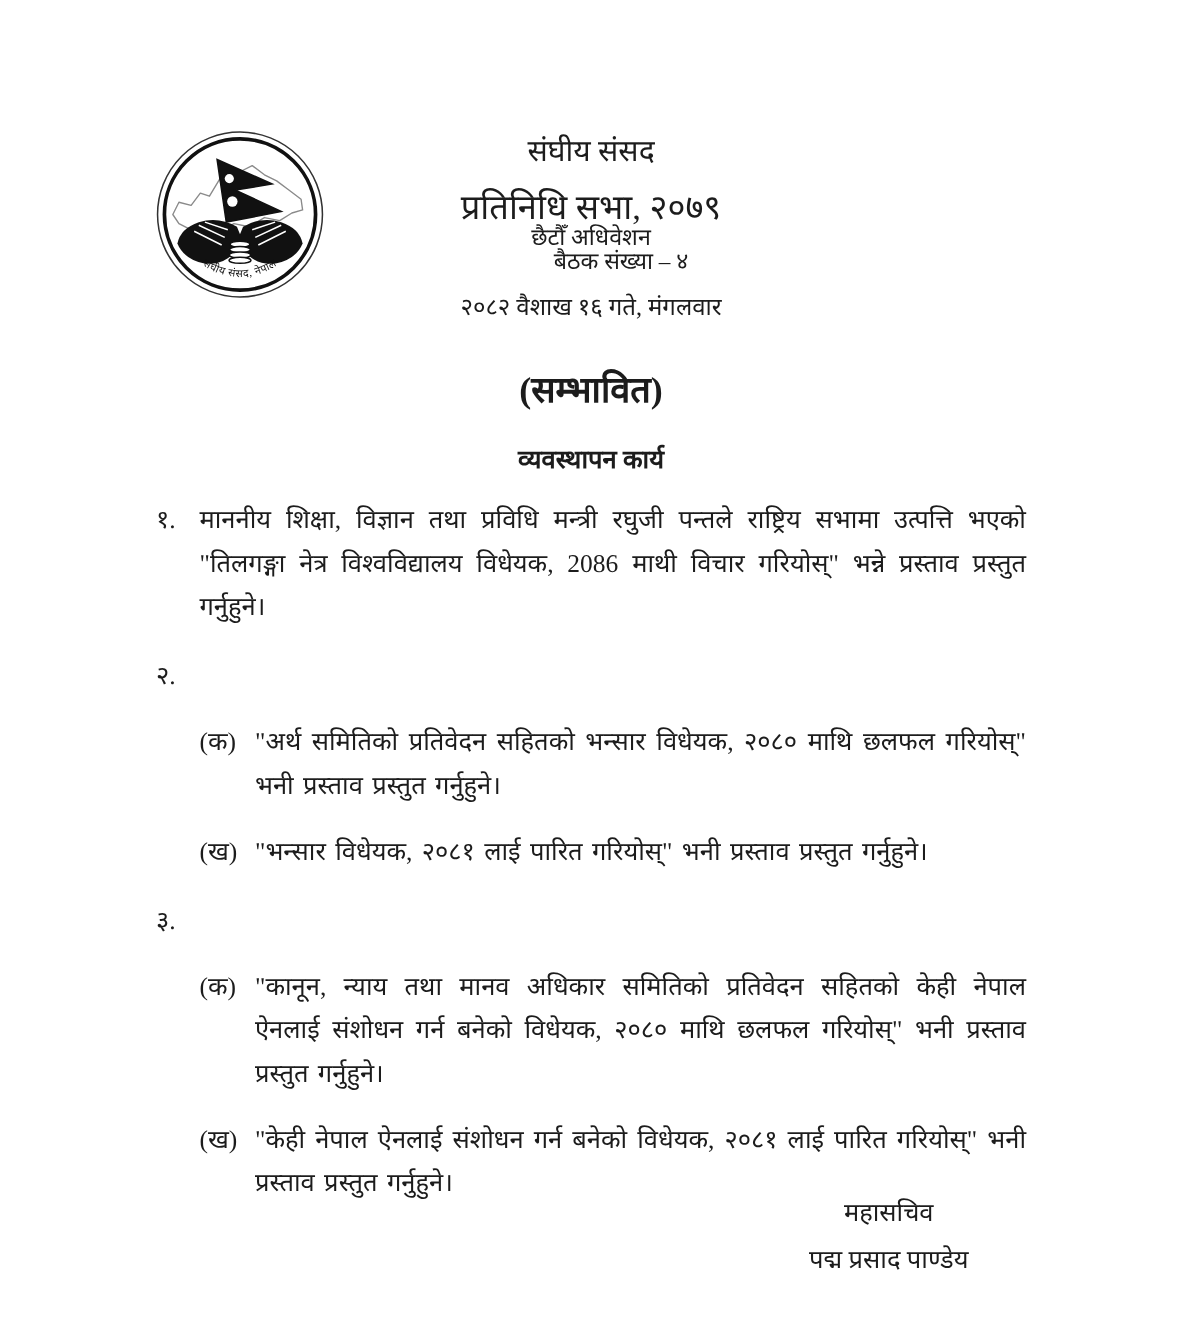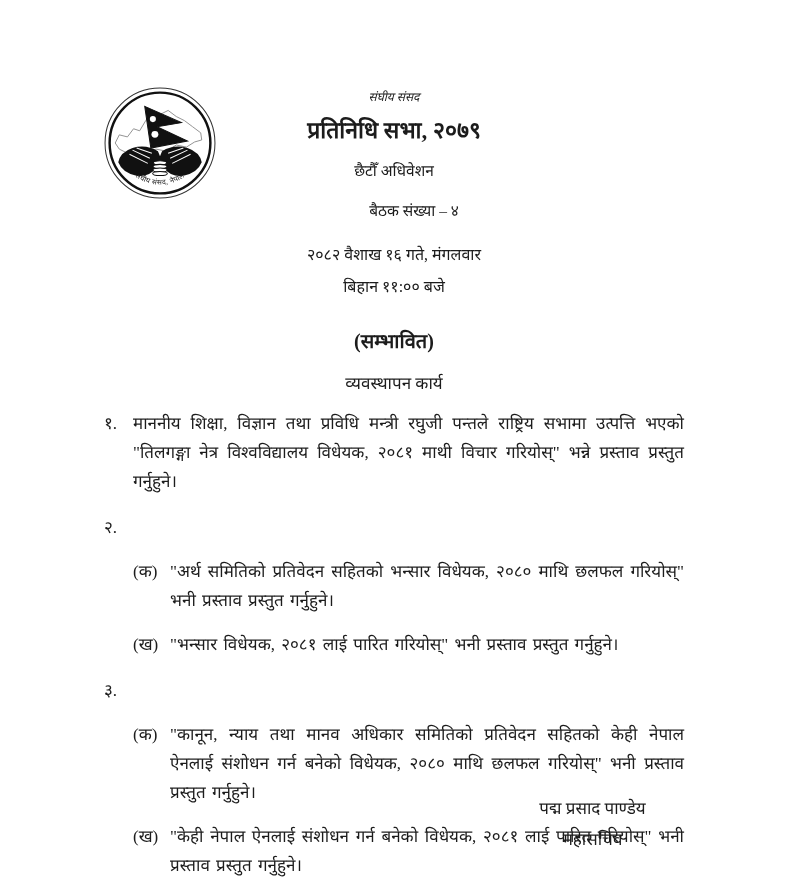--- a/index.html
+++ b/index.html
@@ -18,29 +18,29 @@
   .emblem {
     position: absolute;
     left: 103px;
     top: 86px;
     width: 114px;
     height: 114px;
   }
 
   
   .header { text-align: center; padding-top: 91px; }
-  .org      { font-size: 12px;   line-height: 1.05; font-style: italic; }
-  .house    { font-size: 23px;   line-height: 1.05; font-weight: bold; margin-top: 15px; }
-  .session  { font-size: 15.5px; line-height: 1.05; margin-top: 20px; }
-  .meeting  { font-size: 15.5px; line-height: 1.05; margin-top: 24px; padding-left: 40px; }
+  .org      { font-size: 20px;   line-height: 1.05; }
+  .house    { font-size: 23px;   line-height: 1.05; font-weight: normal; margin-top: 15px; }
+  .session  { font-size: 15.5px; line-height: 1.05; margin-top: 0; }
+  .meeting  { font-size: 15.5px; line-height: 1.05; margin-top: 0; padding-left: 40px; }
   .doctitle { font-size: 21px;   line-height: 1.05; font-weight: bold; margin-top: 11px; }
-  .datetxt  { font-size: 16px;   line-height: 1.05; margin-top: 28px; font-family: Liberation Serif, serif; }
+  .datetxt  { font-size: 16px;   line-height: 1.05; margin-top: 14px; font-family: Liberation Serif, serif; }
   .timetxt  { font-size: 16px;   line-height: 1.05; margin-top: 15px; }
-  .tentative{ font-size: 20px;   line-height: 1.05; font-weight: bold; margin-top: 35px; }
-  .section  { font-size: 17px;   line-height: 1.05; font-weight: normal; margin-top: 23px; }
+  .tentative{ font-size: 24px;   line-height: 1.05; font-weight: bold; margin-top: 35px; }
+  .section  { font-size: 17px;   line-height: 1.05; font-weight: bold; margin-top: 23px; }
 
   
   .list { margin-top: 16px; font-size: 17px; line-height: 29px; }
   .item-row {
     display: flex;
     padding-left: 104px;
     padding-right: 104px;
     margin-bottom: 17px;
   }
   .item-num { width: 29px; flex: 0 0 29px; }
@@ -103,30 +103,29 @@
       </text>
     </svg>
   </div>
 
   <div class="header">
     <div class="org">संघीय संसद</div>
     <div class="house">प्रतिनिधि सभा, २०७९</div>
     <div class="session">छैटौँ अधिवेशन</div>
     <div class="meeting">बैठक संख्या – ४</div>
     <div class="datetxt">२०८२ वैशाख १६ गते, मंगलवार</div>
-    <div class="timetxt">बिहान ११:०० बजे</div>
     <div class="tentative">(सम्भावित)</div>
     <div class="section">व्यवस्थापन कार्य</div>
   </div>
 
   <div class="list">
 
     <div class="item-row">
       <div class="item-num">१.</div>
-      <div class="item-text">माननीय शिक्षा, विज्ञान तथा प्रविधि मन्त्री रघुजी पन्तले राष्ट्रिय सभामा उत्पत्ति भएको "तिलगङ्गा नेत्र विश्वविद्यालय विधेयक, २०८१ माथी विचार गरियोस्" भन्ने प्रस्ताव प्रस्तुत गर्नुहुने।</div>
+      <div class="item-text">माननीय शिक्षा, विज्ञान तथा प्रविधि मन्त्री रघुजी पन्तले राष्ट्रिय सभामा उत्पत्ति भएको "तिलगङ्गा नेत्र विश्वविद्यालय विधेयक, 2086 माथी विचार गरियोस्" भन्ने प्रस्ताव प्रस्तुत गर्नुहुने।</div>
     </div>
 
     <div class="item-row" style="margin-bottom:15px;">
       <div class="item-num">२.</div>
     </div>
     <div class="sub-row">
       <div class="sub-label">(क)</div>
       <div class="sub-text">"अर्थ समितिको प्रतिवेदन सहितको भन्सार विधेयक, २०८० माथि छलफल गरियोस्" भनी प्रस्ताव प्रस्तुत गर्नुहुने।</div>
     </div>
     <div class="sub-row" style="margin-bottom:17px;">
@@ -142,17 +141,17 @@
       <div class="sub-text">"कानून, न्याय तथा मानव अधिकार समितिको प्रतिवेदन सहितको केही नेपाल ऐनलाई संशोधन गर्न बनेको विधेयक, २०८० माथि छलफल गरियोस्" भनी प्रस्ताव प्रस्तुत गर्नुहुने।</div>
     </div>
     <div class="sub-row">
       <div class="sub-label">(ख)</div>
       <div class="sub-text">"केही नेपाल ऐनलाई संशोधन गर्न बनेको विधेयक, २०८१ लाई पारित गरियोस्" भनी प्रस्ताव प्रस्तुत गर्नुहुने।</div>
     </div>
 
   </div>
 
   <div class="signature">
+    <div>महासचिव</div>
     <div>पद्म प्रसाद पाण्डेय</div>
-    <div>महासचिव</div>
   </div>
 
 </div>
 
 </body></html>

